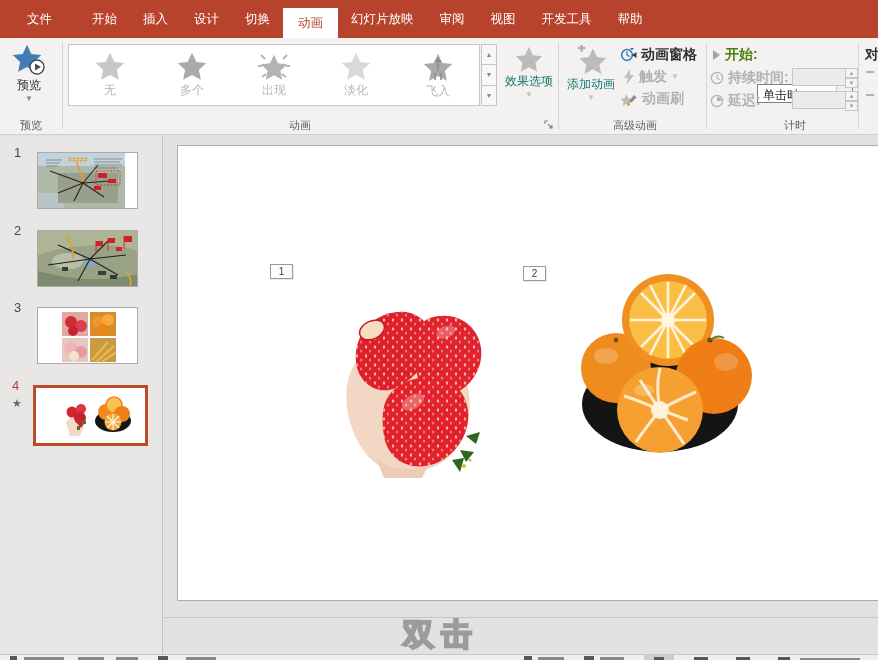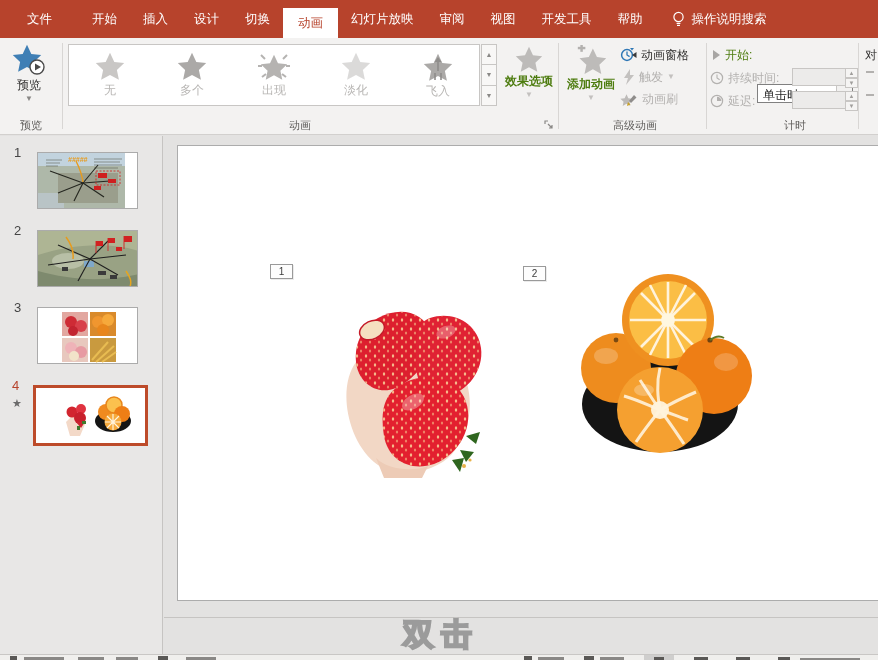--- a/index.html
+++ b/index.html
@@ -14,33 +14,33 @@
   .menu-item.active { background:#fff; color:#B7432C; margin-top:8px; align-items:center; padding:0 15px; }
   .menu-search { margin-left:6px; display:flex; align-items:center; color:#fff; font-size:12.5px; gap:7px; padding:0 10px; }
 
   
   .ribbon { position:absolute; left:0; top:38px; width:878px; height:97px; background:#F3F2F1; border-bottom:1px solid #D2D0CE; }
   .group-label { position:absolute; top:80px; font-size:11px; color:#605E5C; text-align:center; }
   .vdiv { position:absolute; top:5px; height:86px; width:1px; background:#D8D6D4; }
 
   .big-btn { position:absolute; display:flex; flex-direction:column; align-items:center; }
   .big-btn .lbl { font-size:12px; color:#323130; margin-top:1px; }
-  .big-btn .lbl.dis { color:#4d7c0f;font-weight:bold; }
+  .big-btn .lbl.dis { color:#0f766e; }
   .caret { font-size:8px; color:#8A8886; line-height:6px; margin-top:2px; }
   .caret.dis { color:#C3C1BF; }
 
   .gallery { position:absolute; left:68px; top:6px; width:412px; height:62px; background:#FFFFFF; border:1px solid #C8C6C4; display:flex; }
   .gal-item { width:82px; display:flex; flex-direction:column; align-items:center; justify-content:center; }
   .gal-item .glbl { font-size:12px; color:#B8B6B4; margin-top:2px; }
   .gal-scroll { position:absolute; left:481px; top:6px; width:16px; height:62px; display:flex; flex-direction:column; }
   .gal-scroll .sb { flex:1; border:1px solid #C8C6C4; border-top:none; background:#F8F7F6; font-size:7px; color:#8A8886; text-align:center; line-height:19px; }
   .gal-scroll .sb:first-child { border-top:1px solid #C8C6C4; }
 
   .small-row { position:absolute; display:flex; align-items:center; gap:4px; height:20px; }
-  .small-row .slbl { font-size:12px; }
+  .small-row .slbl { font-size:14px;font-weight:bold; }
   .t-black { color:#323130; } .t-dis { color:#B3B1AF; }
 
   .launcher { position:absolute; left:544px; top:82px; width:12px; height:12px; }
 
   
   .ddl { position:absolute; left:757px; top:46px; width:96px; height:19px; border:1px solid #808080; background:#fff; display:flex; }
   .ddl .val { flex:1; font-size:12px; color:#1E1E1E; padding:2px 0 0 5px; }
   .ddl .arr { width:16px; border-left:1px solid #C8C6C4; background:#F2F1F0; font-size:8px; color:#A09E9C; text-align:center; line-height:17px; }
   .numbox { position:absolute; width:54px; height:18px; border:1px solid #C8C6C4; background:#ECEBEA; }
   .spin { position:absolute; width:13px; height:18px; display:flex; flex-direction:column; }
@@ -93,28 +93,20 @@
     <div class="menu-item">开始</div>
     <div class="menu-item">插入</div>
     <div class="menu-item">设计</div>
     <div class="menu-item">切换</div>
     <div class="menu-item active">动画</div>
     <div class="menu-item">幻灯片放映</div>
     <div class="menu-item">审阅</div>
     <div class="menu-item">视图</div>
     <div class="menu-item">开发工具</div>
     <div class="menu-item">帮助</div>
-    <div class="menu-search">
-      <svg width="13" height="17" viewBox="0 0 13 17">
-        <circle cx="6.5" cy="6" r="4.6" fill="none" stroke="#fff" stroke-width="1.2"></circle>
-        <line x1="4.6" y1="12.4" x2="8.4" y2="12.4" stroke="#fff" stroke-width="1.2"></line>
-        <line x1="5" y1="14.4" x2="8" y2="14.4" stroke="#fff" stroke-width="1.2"></line>
-      </svg>
-      <span>操作说明搜索</span>
-    </div>
   </div>
 
   <div class="ribbon">
 
     <div class="big-btn" style="left:12px; top:6px;">
       <svg width="34" height="32" viewBox="0 0 34 32">
         <use href="#sym-star" x="0" y="0" width="30" height="28" fill="#3F7FB5"></use>
         <circle cx="25" cy="23" r="7" fill="#fff" stroke="#4A4A4A" stroke-width="1.4"></circle>
         <polygon points="23,19.5 29,23 23,26.5" fill="#4A4A4A"></polygon>
       </svg>

